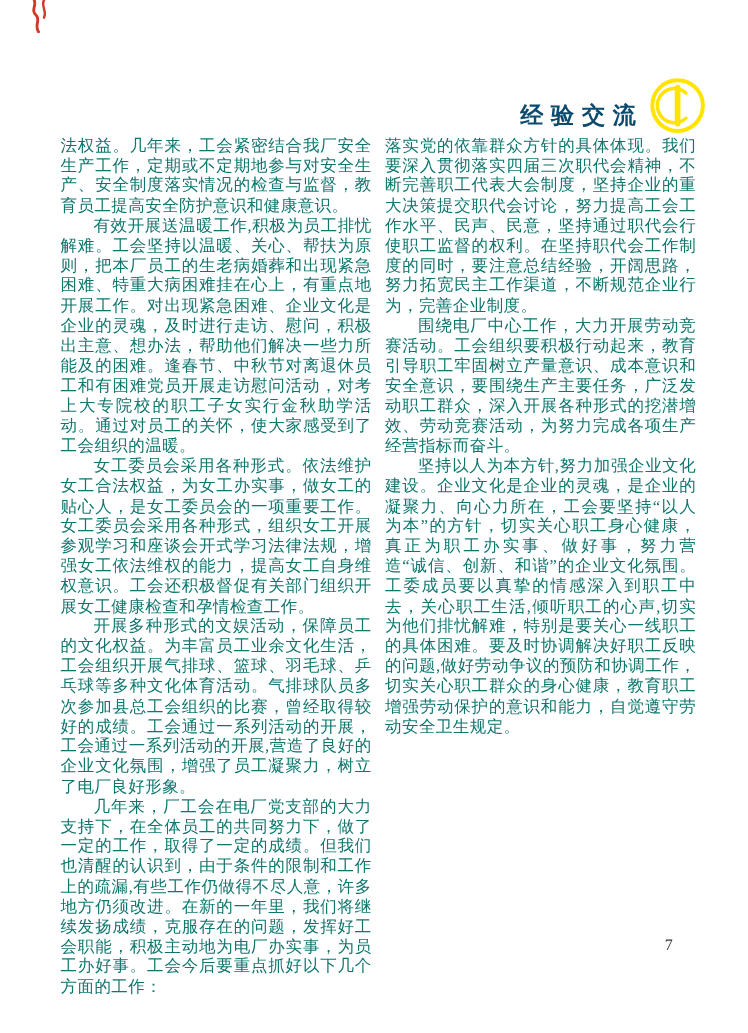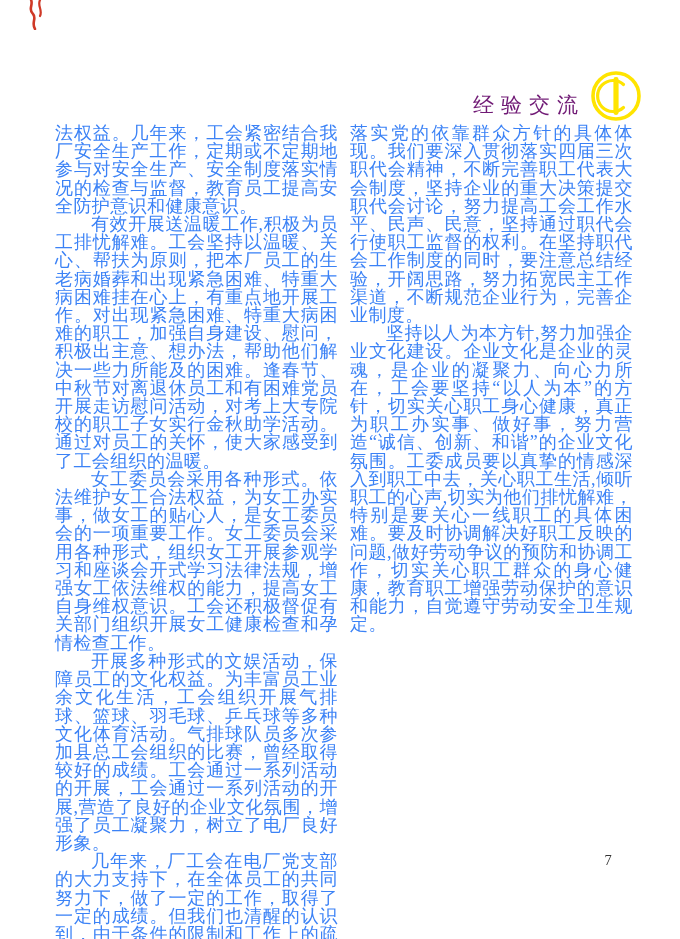--- a/index.html
+++ b/index.html
@@ -14,40 +14,40 @@
 
   
   .ink-mark{position:absolute;left:22px;top:-2px;width:26px;height:32px;}
 
   
   .header{
     position:absolute;top:70px;right:38px;
     display:flex;align-items:center;gap:5px;
   }
   .section-title{
-    font-weight:normal;
+    font-weight:bold;
     font-size:21px;
     letter-spacing:7px;
-    color:#701a75;
+    color:#0c4a6e;
     line-height:1;
     padding-top:6px;
     margin-top:12px;
   }
   .union-logo{width:52px;height:52px;display:block;}
 
   
   .columns{
     position:absolute;left:55px;top:124px;width:578px;
     display:flex;gap:12px;
   }
   .col{flex:1 1 0;min-width:0;}
   .para{
-    font-size:18px;
+    font-size:15px;
     line-height:18.2px;
-    color:#3b82f6;
+    color:#0f766e;
     text-align:justify;
     text-justify:inter-ideograph;
     letter-spacing:0.4px;
     margin:0;
   }
   .para.indent{text-indent:2em;}
 
   .page-number{
     position:absolute;left:598px;top:852px;
     width:20px;text-align:center;
@@ -69,26 +69,27 @@
     <svg class="union-logo" viewBox="0 0 52 52" aria-hidden="true">
       <circle cx="26" cy="26" r="23" fill="none" stroke="#FFE400" stroke-width="3.6"></circle>
       <path d="M33.5 14.5 A15.5 15.5 0 1 0 33.5 37.5" fill="none" stroke="#FFE400" stroke-width="3.2" stroke-linecap="round"></path>
       <rect x="23.4" y="7" width="5.2" height="38" rx="2.4" fill="#FFE400"></rect>
     </svg>
   </div>
 
   <div class="columns">
     <div class="col">
         <div class="para">法权益。几年来，工会紧密结合我厂安全生产工作，定期或不定期地参与对安全生产、安全制度落实情况的检查与监督，教育员工提高安全防护意识和健康意识。</div>
-        <div class="para indent">有效开展送温暖工作,积极为员工排忧解难。工会坚持以温暖、关心、帮扶为原则，把本厂员工的生老病婚葬和出现紧急困难、特重大病困难挂在心上，有重点地开展工作。对出现紧急困难、特重大病困难的职工，加强自身建设、慰问，积极出主意、想办法，帮助他们解决一些力所能及的困难。逢春节、中秋节对离退休员工和有困难党员开展走访慰问活动，对考上大专院校的职工子女实行金秋助学活动。通过对员工的关怀，使大家感受到了工会组织的温暖。</div>
+        <div class="para indent">有效开展送温暖工作,积极为员工排忧解难。工会坚持以温暖、关心、帮扶为原则，把本厂员工的生老病婚葬和出现紧急困难、特重大病困难挂在心上，有重点地开展工作。对出现紧急困难、企业文化是企业的灵魂，及时进行走访、慰问，积极出主意、想办法，帮助他们解决一些力所能及的困难。逢春节、中秋节对离退休员工和有困难党员开展走访慰问活动，对考上大专院校的职工子女实行金秋助学活动。通过对员工的关怀，使大家感受到了工会组织的温暖。</div>
         <div class="para indent">女工委员会采用各种形式。依法维护女工合法权益，为女工办实事，做女工的贴心人，是女工委员会的一项重要工作。女工委员会采用各种形式，组织女工开展参观学习和座谈会开式学习法律法规，增强女工依法维权的能力，提高女工自身维权意识。工会还积极督促有关部门组织开展女工健康检查和孕情检查工作。</div>
         <div class="para indent">开展多种形式的文娱活动，保障员工的文化权益。为丰富员工业余文化生活，工会组织开展气排球、篮球、羽毛球、乒乓球等多种文化体育活动。气排球队员多次参加县总工会组织的比赛，曾经取得较好的成绩。工会通过一系列活动的开展，工会通过一系列活动的开展,营造了良好的企业文化氛围，增强了员工凝聚力，树立了电厂良好形象。</div>
         <div class="para indent">几年来，厂工会在电厂党支部的大力支持下，在全体员工的共同努力下，做了一定的工作，取得了一定的成绩。但我们也清醒的认识到，由于条件的限制和工作上的疏漏,有些工作仍做得不尽人意，许多地方仍须改进。在新的一年里，我们将继续发扬成绩，克服存在的问题，发挥好工会职能，积极主动地为电厂办实事，为员工办好事。工会今后要重点抓好以下几个方面的工作：</div>
       </div>
     <div class="col">
         <div class="para">落实党的依靠群众方针的具体体现。我们要深入贯彻落实四届三次职代会精神，不断完善职工代表大会制度，坚持企业的重大决策提交职代会讨论，努力提高工会工作水平、民声、民意，坚持通过职代会行使职工监督的权利。在坚持职代会工作制度的同时，要注意总结经验，开阔思路，努力拓宽民主工作渠道，不断规范企业行为，完善企业制度。</div>
+        <div class="para indent">围绕电厂中心工作，大力开展劳动竞赛活动。工会组织要积极行动起来，教育引导职工牢固树立产量意识、成本意识和安全意识，要围绕生产主要任务，广泛发动职工群众，深入开展各种形式的挖潜增效、劳动竞赛活动，为努力完成各项生产经营指标而奋斗。</div>
         <div class="para indent">坚持以人为本方针,努力加强企业文化建设。企业文化是企业的灵魂，是企业的凝聚力、向心力所在，工会要坚持“以人为本”的方针，切实关心职工身心健康，真正为职工办实事、做好事，努力营造“诚信、创新、和谐”的企业文化氛围。工委成员要以真挚的情感深入到职工中去，关心职工生活,倾听职工的心声,切实为他们排忧解难，特别是要关心一线职工的具体困难。要及时协调解决好职工反映的问题,做好劳动争议的预防和协调工作，切实关心职工群众的身心健康，教育职工增强劳动保护的意识和能力，自觉遵守劳动安全卫生规定。</div>
       </div>
   </div>
 
   <div class="page-number">7</div>
 
 </div>
 
 </body></html>

